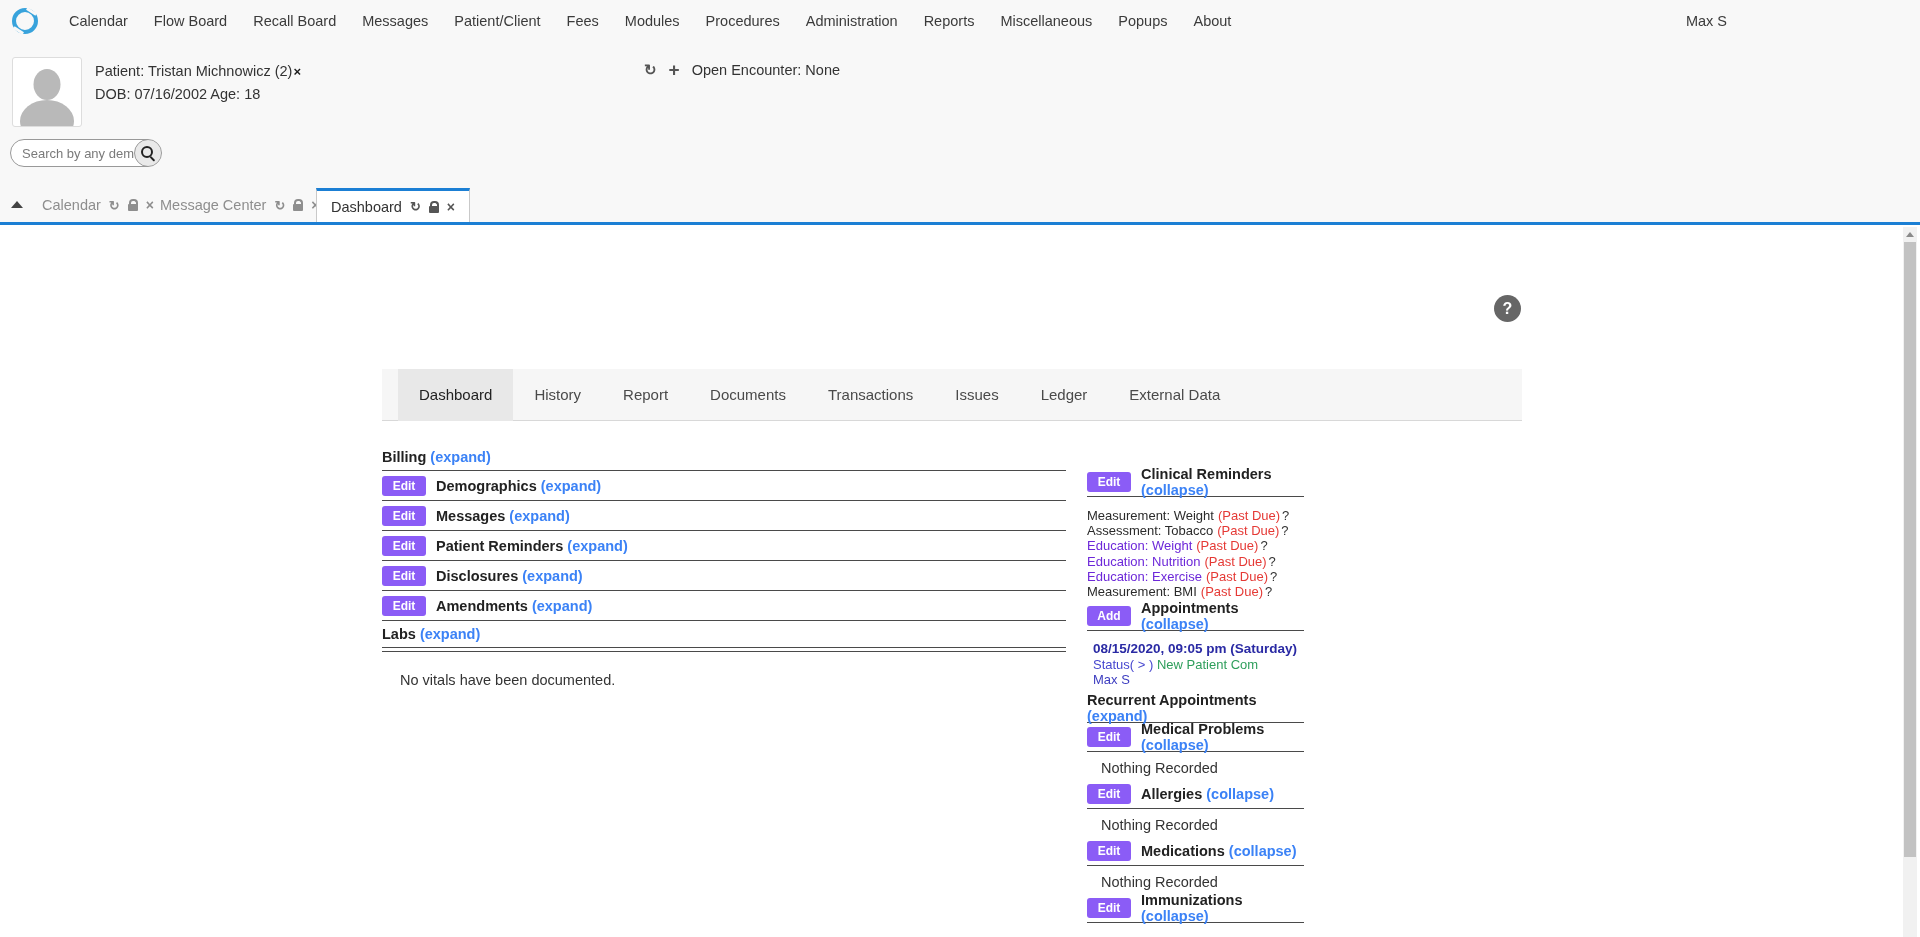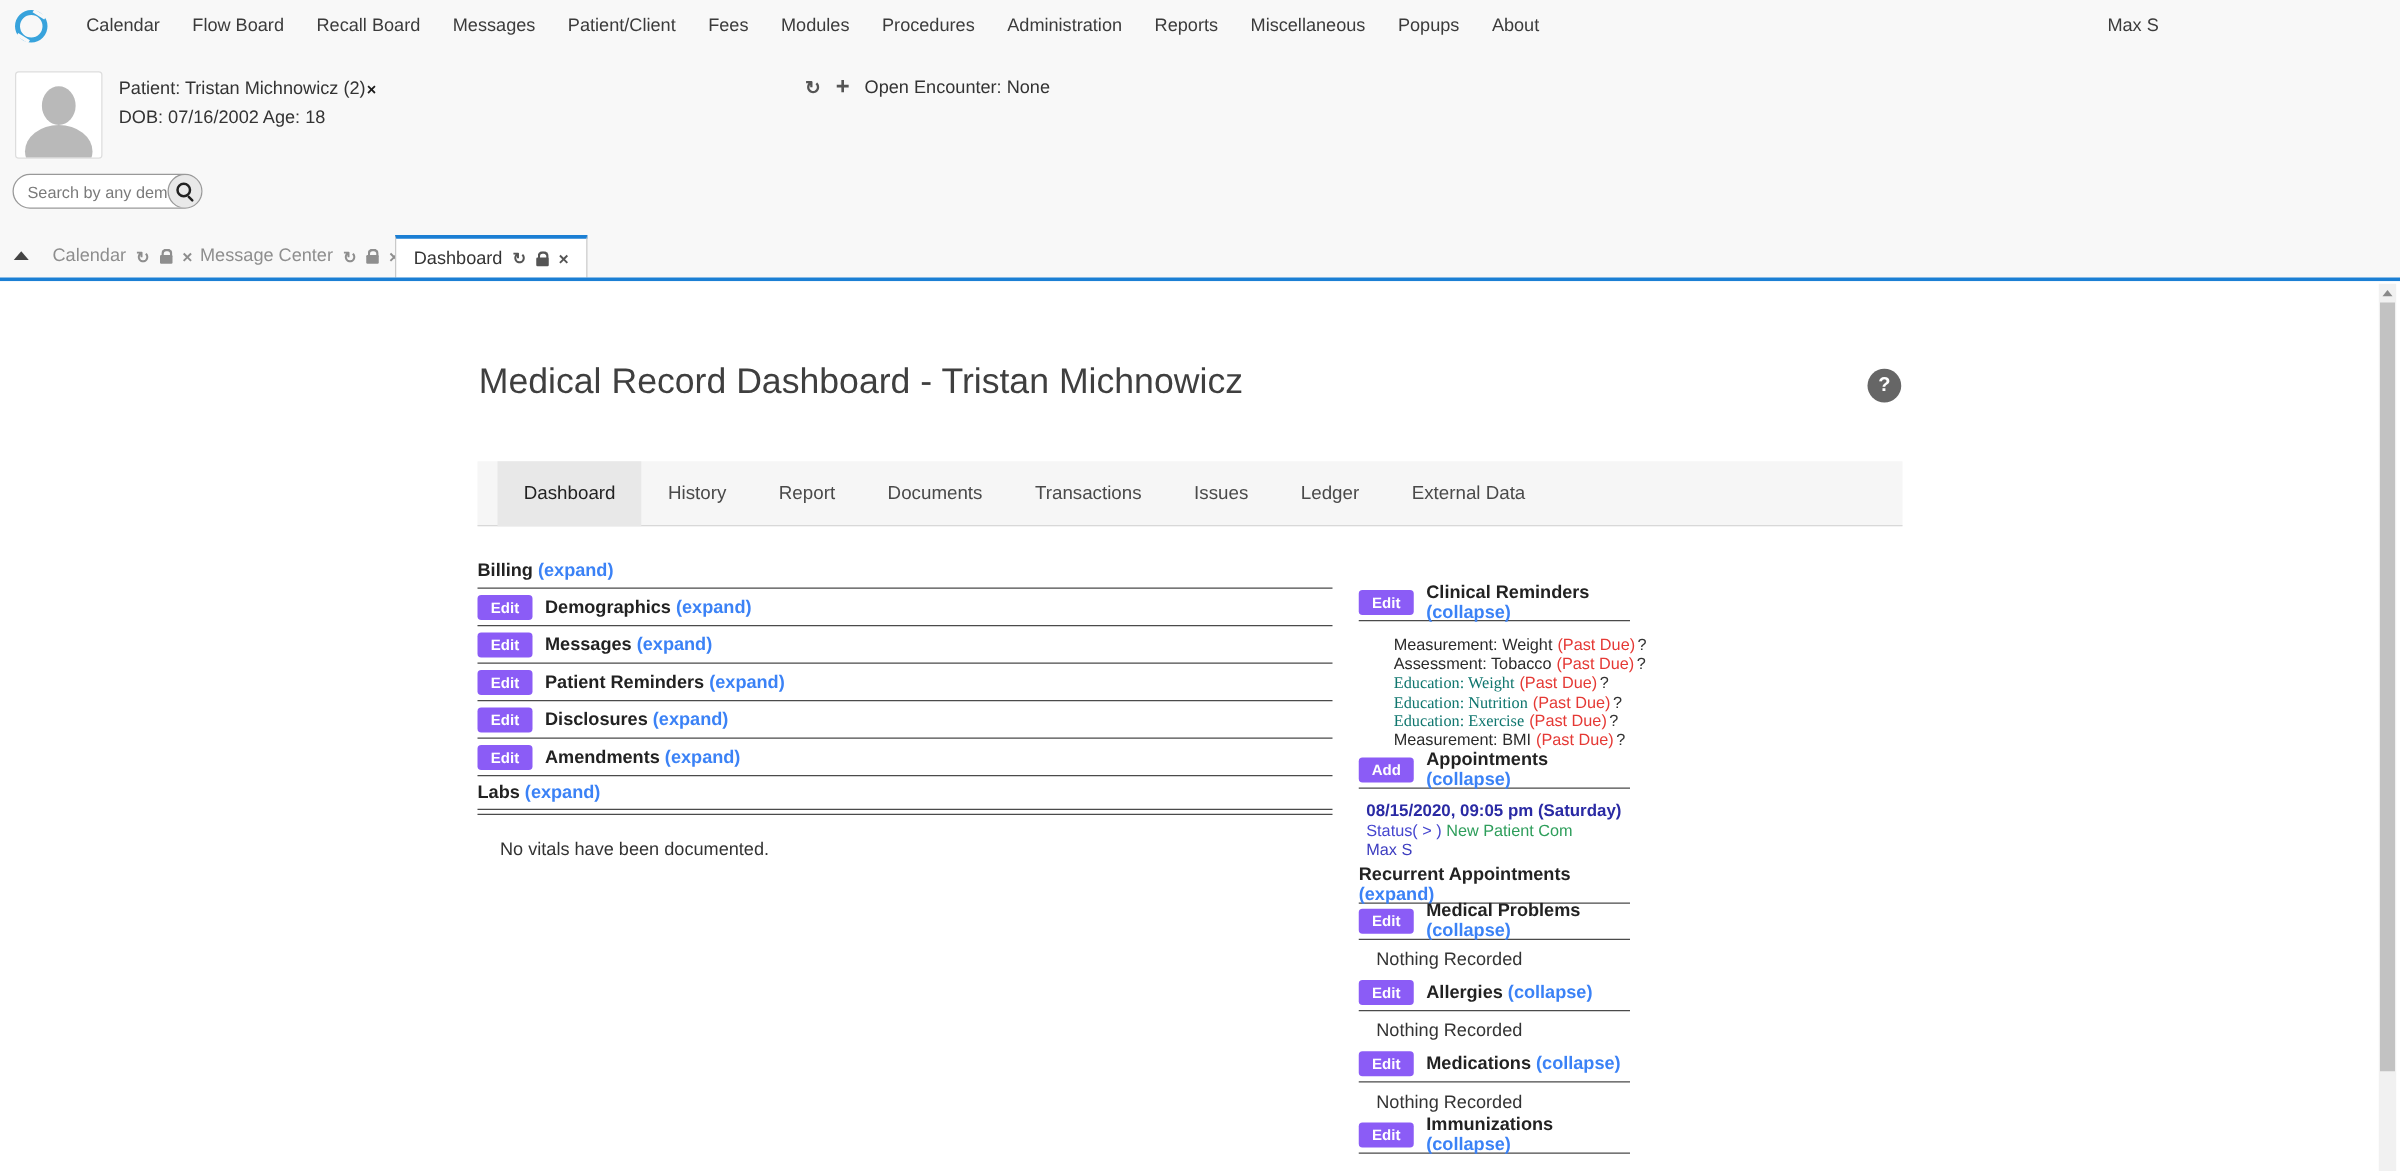--- a/index.html
+++ b/index.html
@@ -71,23 +71,23 @@
   .sec-row { display:flex; align-items:center; gap:10px; height:23px; font-size:14.5px; margin-top:2px; }
   .sec-row.plain { height:20px; }
   .sec-label { font-weight:bold; color:#222; cursor:pointer; }
   .sec-state { color:#3b82f6; cursor:pointer;font-weight:bold; }
   hr.sec-hr { border:none; border-top:1px solid #4a4a4a; margin:3px 0; }
   .btn-blue { width:44px; height:20px; flex:0 0 44px; background:#8b5cf6; color:#fff; border:none; border-radius:3px; font-size:12px; font-weight:bold; font-family:inherit; display:flex; align-items:center; justify-content:center; padding:0; cursor:pointer; }
   .empty-note { margin:20px 0 0 18px; font-size:14.5px; color:#333; }
 
   .right-col .sec-row { height:22px; }
   .rc-first { margin-top:10px; }
-  .rem-list { margin-top:11px; font-size:13px; line-height:15.2px; color:#2b2b2b;margin-left:28px; }
+  .rem-list { margin-top:11px; font-size:13px; line-height:15.2px; color:#2b2b2b; }
   .rem-line { white-space:nowrap; cursor:pointer; }
-  .rem-text.link { color:#0f766e;font-family:Liberation Serif, serif; }
+  .rem-text.link { color:#6d28d9; }
   .rem-due { color:#e53935; margin-left:4px; }
   .rem-q { color:#333; margin-left:2px; cursor:pointer; }
 
   .mt6 { margin-top:6px; }
   .mt9 { margin-top:9px; }
 
   .appt { margin:10px 0 0 6px; font-size:13px; line-height:15.5px; }
   .appt-date { display:block; color:#2a2aa4; font-weight:bold; font-size:13.5px; cursor:pointer; text-decoration:none; }
   .appt-status { color:#4646cf; cursor:pointer; }
   .appt-cat { color:#2e9e5b; }
@@ -173,21 +173,20 @@
       <span class="lock"></span>
       <span class="tclose">×</span>
     </div>
   </div>
 </div>
 
 <div class="blue-line"></div>
 
 <div class="content">
 
-  <h1 class="page-title">Medical Record Dashboard - Tristan Michnowicz</h1>
   <div class="help-circle">?</div>
 
   <div class="navtabs">
     <div class="navtab active">Dashboard</div>
     <div class="navtab">History</div>
     <div class="navtab">Report</div>
     <div class="navtab">Documents</div>
     <div class="navtab">Transactions</div>
     <div class="navtab">Issues</div>
     <div class="navtab">Ledger</div>

